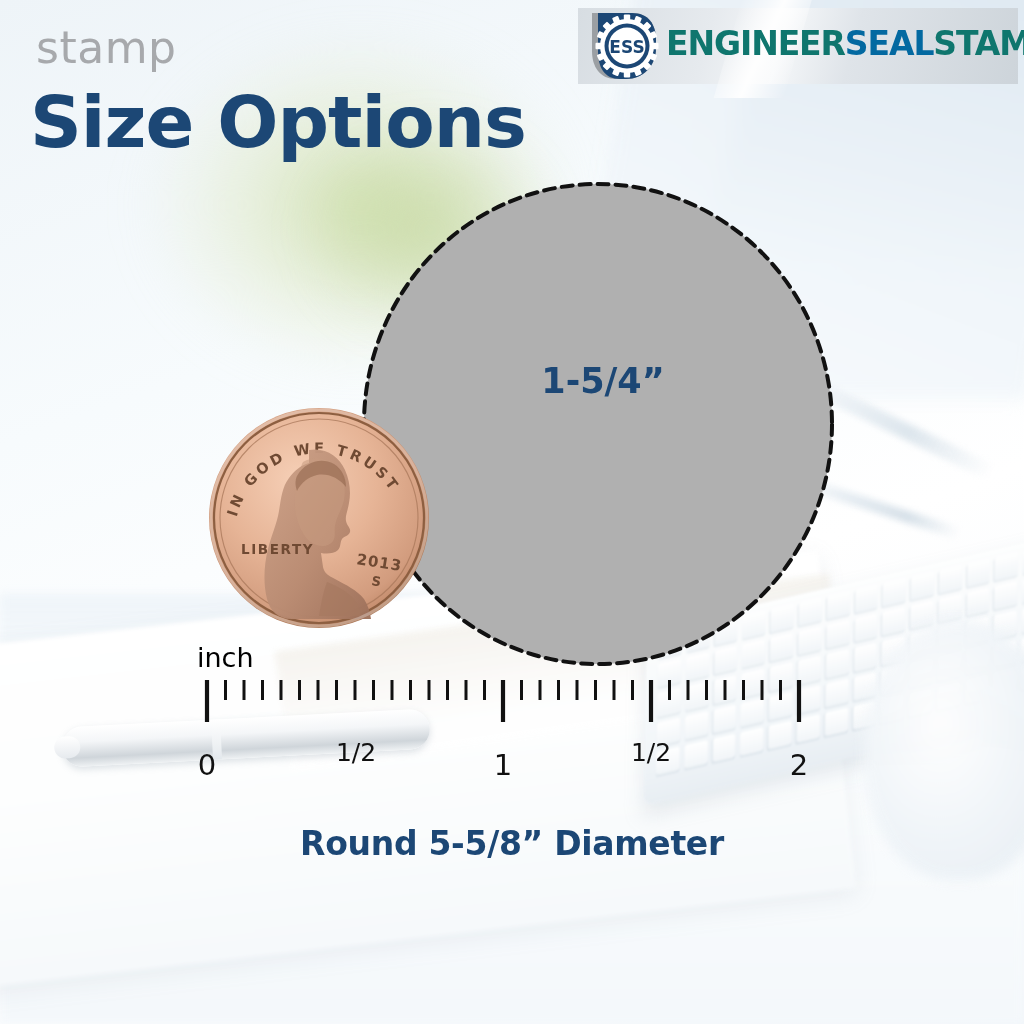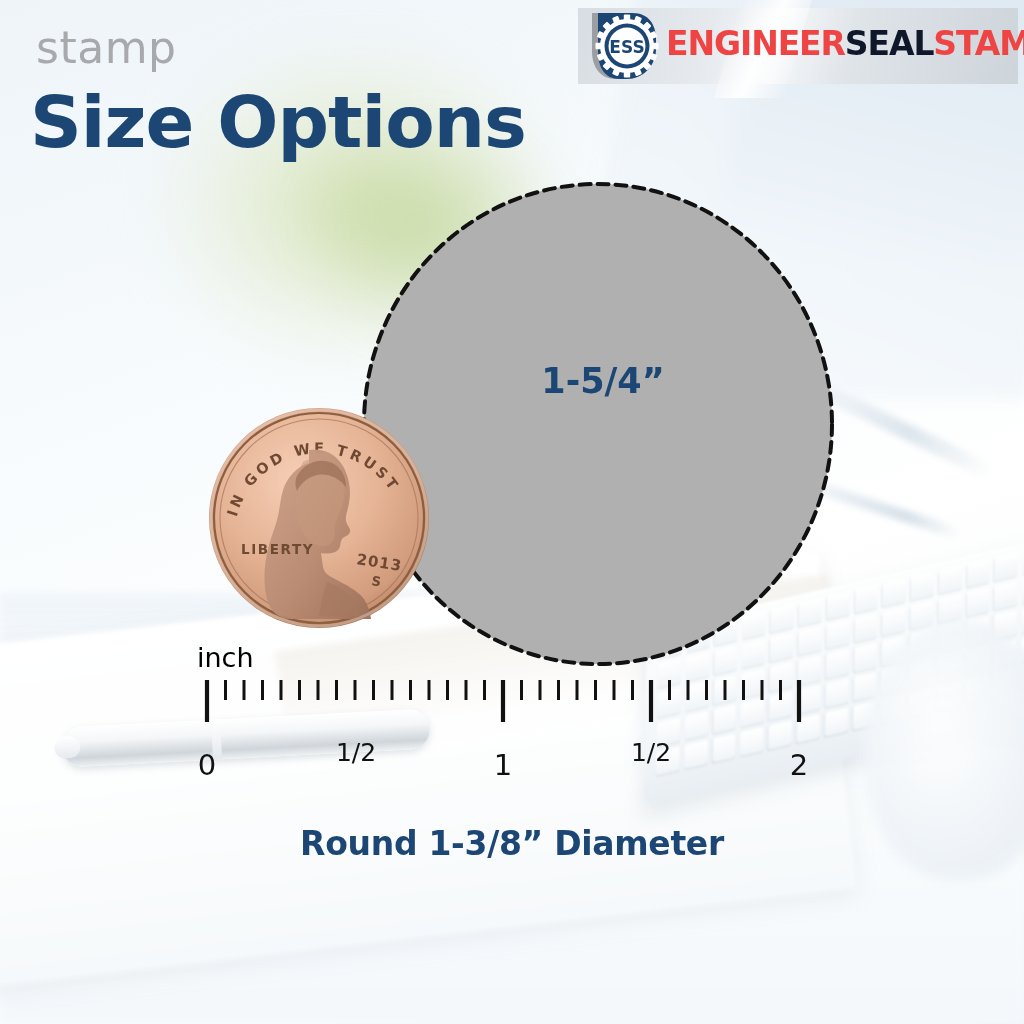--- a/index.html
+++ b/index.html
@@ -136,22 +136,22 @@
     position:absolute;left:150px;top:-10px;width:70px;height:100px;
     background:linear-gradient(100deg,rgba(255,255,255,0),rgba(255,255,255,.95),rgba(255,255,255,0));
     transform:skewX(-16deg);
   }
   .logo-mark{position:absolute;left:8px;top:2px;width:74px;height:72px;}
   .logo-text{
     position:absolute;left:88px;top:16px;
     font-size:33px;font-weight:bold;letter-spacing:-1.1px;
     font-family:"DejaVu Sans", sans-serif;white-space:nowrap;
   }
-  .lt-blue{color:#ef4444;}
-  .lt-grey{color:#0f172a;}
+  .lt-blue{color:#0f766e;}
+  .lt-grey{color:#0369a1;}
 
   
   .circle-wrap{position:absolute;left:358px;top:178px;width:490px;height:495px;}
   .circle-label{
     position:absolute;left:0;right:0;top:182px;text-align:center;
     color:#1c4775;font-weight:bold;font-size:35px;line-height:1.22;
     font-family:"DejaVu Sans", sans-serif;
   }
 
   
@@ -428,15 +428,15 @@
 
   <div class="inch-label">inch</div>
   <div id="ruler-numbers">
       <div class="rl-num" style="left: 207px; top: 748px;">0</div>
       <div class="rl-num rl-frac" style="left: 356px; top: 738px;">1/2</div>
       <div class="rl-num" style="left: 503px; top: 748px;">1</div>
       <div class="rl-num rl-frac" style="left: 651px; top: 738px;">1/2</div>
       <div class="rl-num" style="left: 799px; top: 748px;">2</div>
     </div>
 
-  <div class="caption">Round 1-3/8” Diameter</div>
+  <div class="caption">Round 5-5/8” Diameter</div>
 
 </div>
 
 </body></html>

